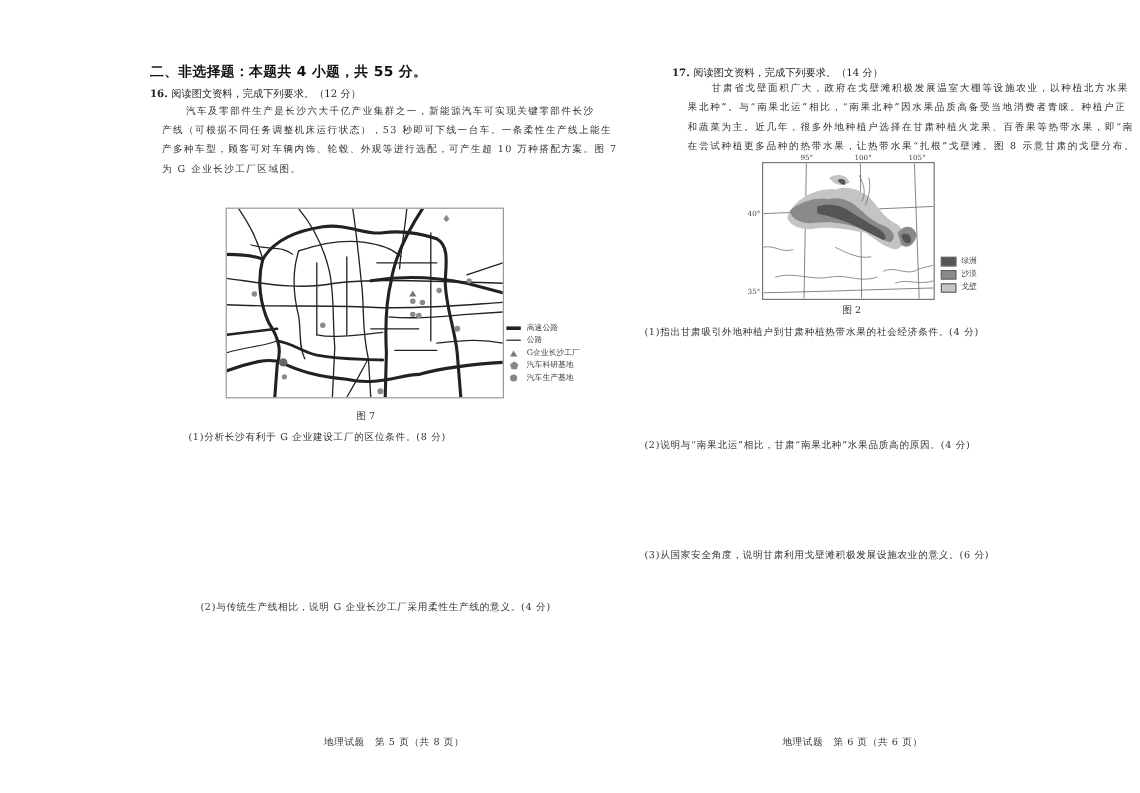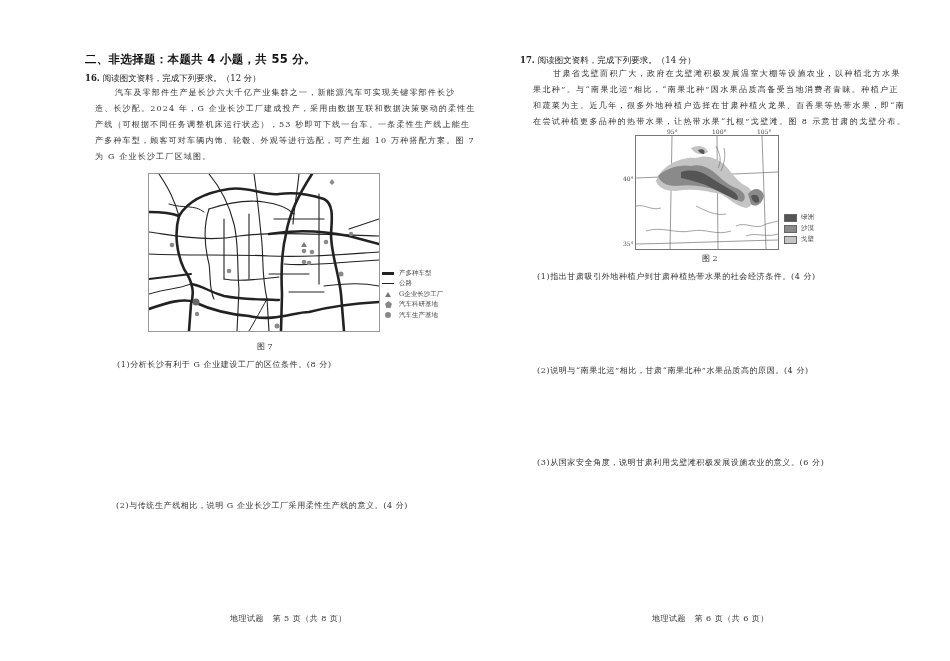--- a/index.html
+++ b/index.html
@@ -1,18 +1,18 @@
 <!DOCTYPE html>
 <html><head>
 <meta charset="utf-8">
 <style>
   html, body { margin:0; padding:0; }
   body { width:950px; height:661px; background:#ffffff; position:relative; overflow:hidden;
          font-family:"DejaVu Serif","Liberation Serif",serif; color:#222; }
-  .page { position:absolute; top:0; height:567px; }
+  .page { position:absolute; top:0; height:567px;margin-left:40px; }
   .left { left:0; width:475px; }
   .right { left:475px; width:475px; }
   .section-title { position:absolute; left:85px; top:52px; font-family:"DejaVu Sans","Liberation Sans",sans-serif;
                    font-weight:bold; font-size:11.5px; color:#111; letter-spacing:0.3px; }
   .qhead { position:absolute; font-size:8.5px; color:#222; white-space:nowrap; }
   .qhead b { font-weight:bold; margin-right:3px; }
   .para { position:absolute; font-size:8px; line-height:16px; color:#333; letter-spacing:1.2px; text-align:justify; }
   .para span.line { display:block; white-space:nowrap; }
   .sub { position:absolute; font-size:8px; color:#333; white-space:nowrap; letter-spacing:0.6px; }
   .caption { position:absolute; font-size:8px; color:#333; }
@@ -32,21 +32,20 @@
 
 <div class="page left">
   <div class="section-title">二、非选择题：本题共 4 小题，共 55 分。</div>
 
   <div class="qhead" style="left:85px; top:73px;">
     <b>16.</b><span>阅读图文资料，完成下列要求。（12 分）</span>
   </div>
 
   <div class="para" style="left:95px; top:85px; width:360px;">
     <span class="line" style="padding-left:20px;">汽车及零部件生产是长沙六大千亿产业集群之一，新能源汽车可实现关键零部件长沙</span>
-    <span class="line">造、长沙配。2024 年，G 企业长沙工厂建成投产，采用由数据互联和数据决策驱动的柔性生</span>
     <span class="line">产线（可根据不同任务调整机床运行状态），53 秒即可下线一台车。一条柔性生产线上能生</span>
     <span class="line">产多种车型，顾客可对车辆内饰、轮毂、外观等进行选配，可产生超 10 万种搭配方案。图 7</span>
     <span class="line">为 G 企业长沙工厂区域图。</span>
   </div>
 
   <div class="map7">
     <svg width="230" height="157" viewBox="0 0 230 157">
       <g fill="none" stroke="#222" stroke-linecap="round" stroke-linejoin="round">
 
         <path d="M0 38 C15 38 25 40 30 42" stroke-width="2.6"></path>
@@ -98,21 +97,21 @@
         <circle cx="47" cy="128" r="3.5" fill="#666"></circle>
       </g>
     </svg>
   </div>
 
   <div class="legend7">
     <div class="row">
       <span class="sw">
           <span style="display:block;width:12px;height:2.5px;background:#222;"></span>
         </span>
-      <span>产多种车型</span>
+      <span>高速公路</span>
     </div>
     <div class="row">
       <span class="sw">
           <span style="display:block;width:12px;height:1.2px;background:#222;"></span>
         </span>
       <span>公路</span>
     </div>
     <div class="row">
       <span class="sw">
           <span style="display:block;width:0;height:0;border-left:3px solid transparent;border-right:3px solid transparent;border-bottom:5px solid #777;"></span>
@@ -131,21 +130,21 @@
       <span class="sw">
           <span style="display:block;width:6px;height:6px;border-radius:50%;background:#888;"></span>
         </span>
       <span>汽车生产基地</span>
     </div>
   </div>
 
   <div class="caption" style="left:257px; top:341px;">图 7</div>
 
   <div class="sub" style="left:117px; top:359px;">(1)分析长沙有利于 G 企业建设工厂的区位条件。(8 分)</div>
-  <div class="sub" style="left:116px; top:500px;">(2)与传统生产线相比，说明 G 企业长沙工厂采用柔性生产线的意义。(4 分)</div>
+  <div class="sub" style="left:127px; top:500px;">(2)与传统生产线相比，说明 G 企业长沙工厂采用柔性生产线的意义。(4 分)</div>
 
   <div class="footer" style="left:230px;">地理试题　第 5 页（共 8 页）</div>
 </div>
 
 <div class="page right">
   <div class="qhead" style="left:45px; top:55px;">
     <b>17.</b><span>阅读图文资料，完成下列要求。（14 分）</span>
   </div>
 
   <div class="para" style="left:58px; top:66px; width:365px; letter-spacing:1.4px;">

